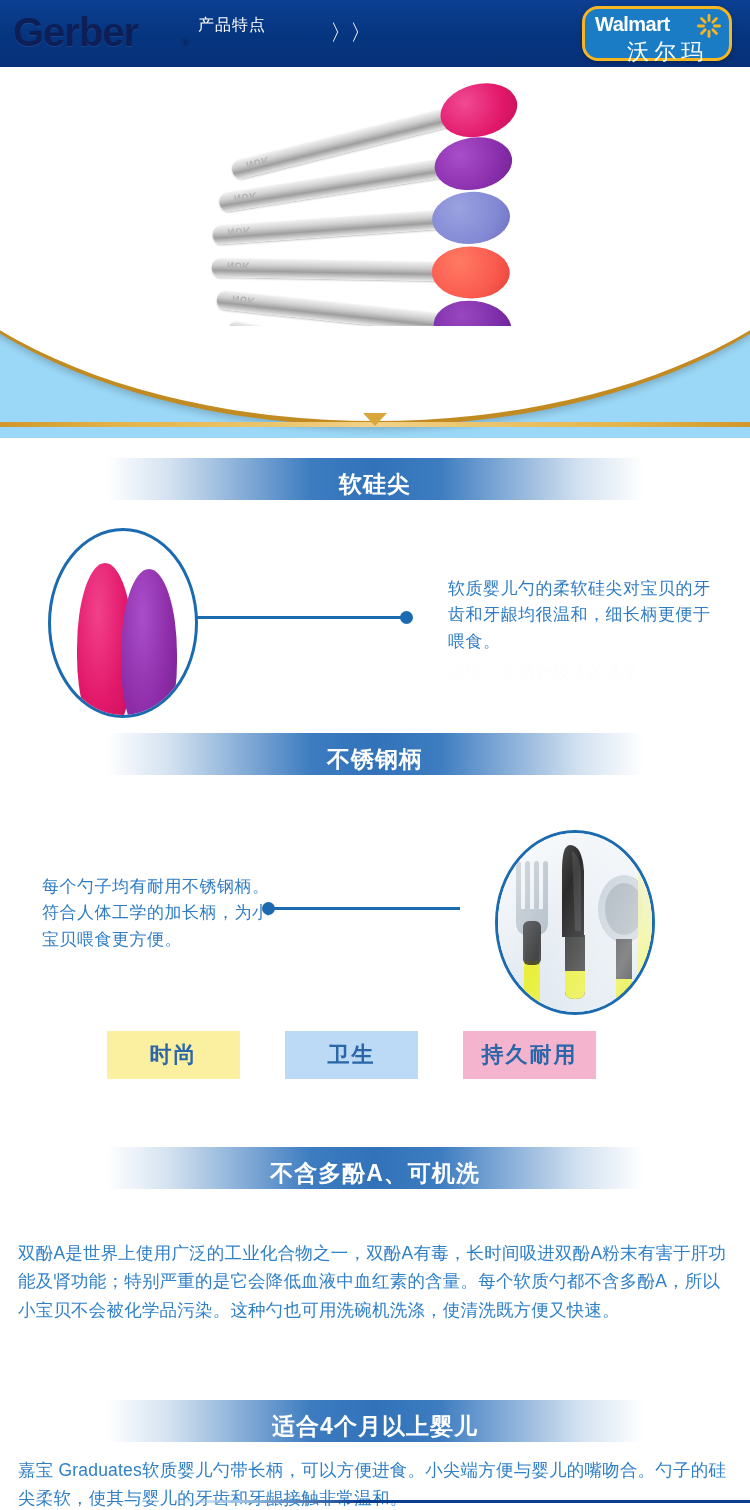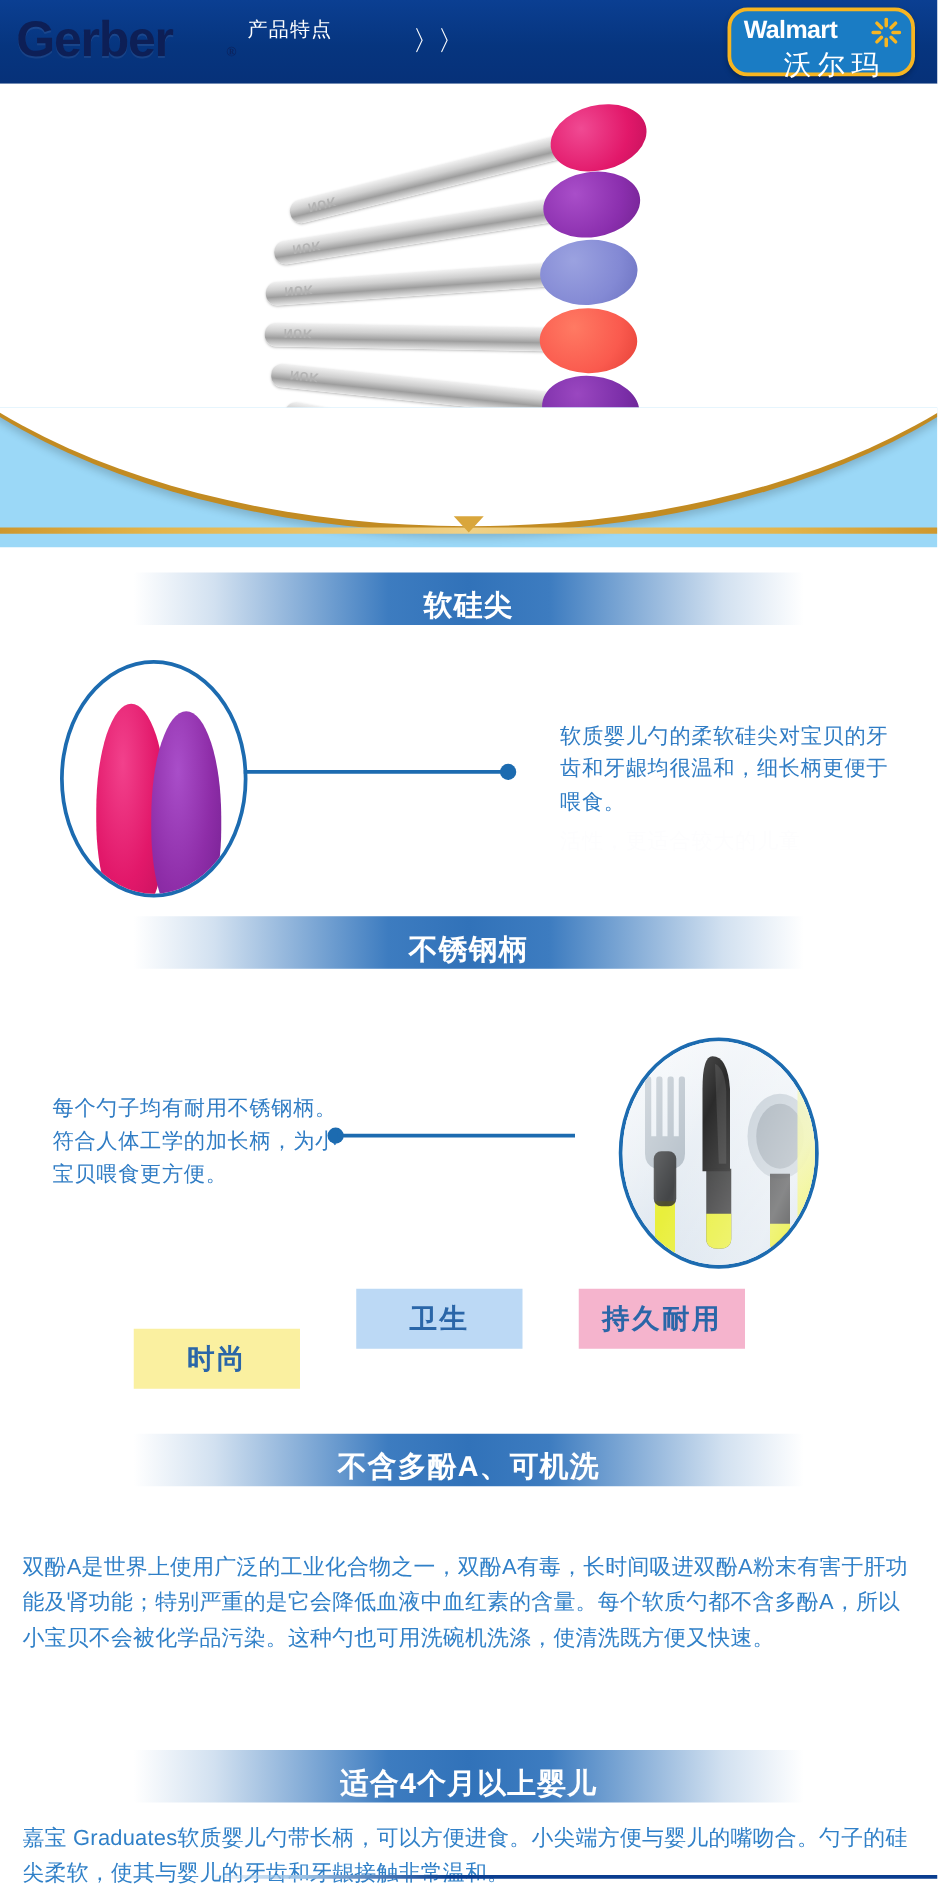--- a/index.html
+++ b/index.html
@@ -294,21 +294,21 @@
         <path d="M22 66 h16 v54 q0 8 -8 8 q-8 0 -8 -8 z" fill="#2b2b2b" opacity=".85"></path>
         <path d="M22 106 h16 v16 q0 8 -8 8 q-8 0 -8 -8 z" fill="#e9ef3b"></path>
       </svg>
       <div style="position:absolute;right:0;top:10%;width:14px;height:72%;background:linear-gradient(180deg,#eef3c6,#f3f56a);opacity:.9;"></div>
       <div style="position:absolute;left:0;top:0;width:100%;height:100%;background:linear-gradient(115deg,rgba(255,255,255,.55) 0%,rgba(255,255,255,0) 40%,rgba(255,255,255,.35) 78%,rgba(255,255,255,0) 100%);"></div>
     </div>
   </div>
 </div>
 
 <div>
-  <div class="badge" style="left: 107px; top: 1031px; width: 133px; background: rgb(250, 240, 160); color: rgb(42, 102, 168); margin-top: 32px;">
+  <div class="badge" style="left: 107px; top: 1031px; width: 133px; background: rgb(250, 240, 160); color: rgb(42, 102, 168);">
     <span>时尚</span>
   </div>
   <div class="badge" style="left: 285px; top: 1031px; width: 133px; background: rgb(188, 217, 245); color: rgb(42, 102, 168);">
     <span>卫生</span>
   </div>
   <div class="badge" style="left: 463px; top: 1031px; width: 133px; background: rgb(245, 180, 205); color: rgb(42, 102, 168);">
     <span>持久耐用</span>
   </div>
 </div>
 

